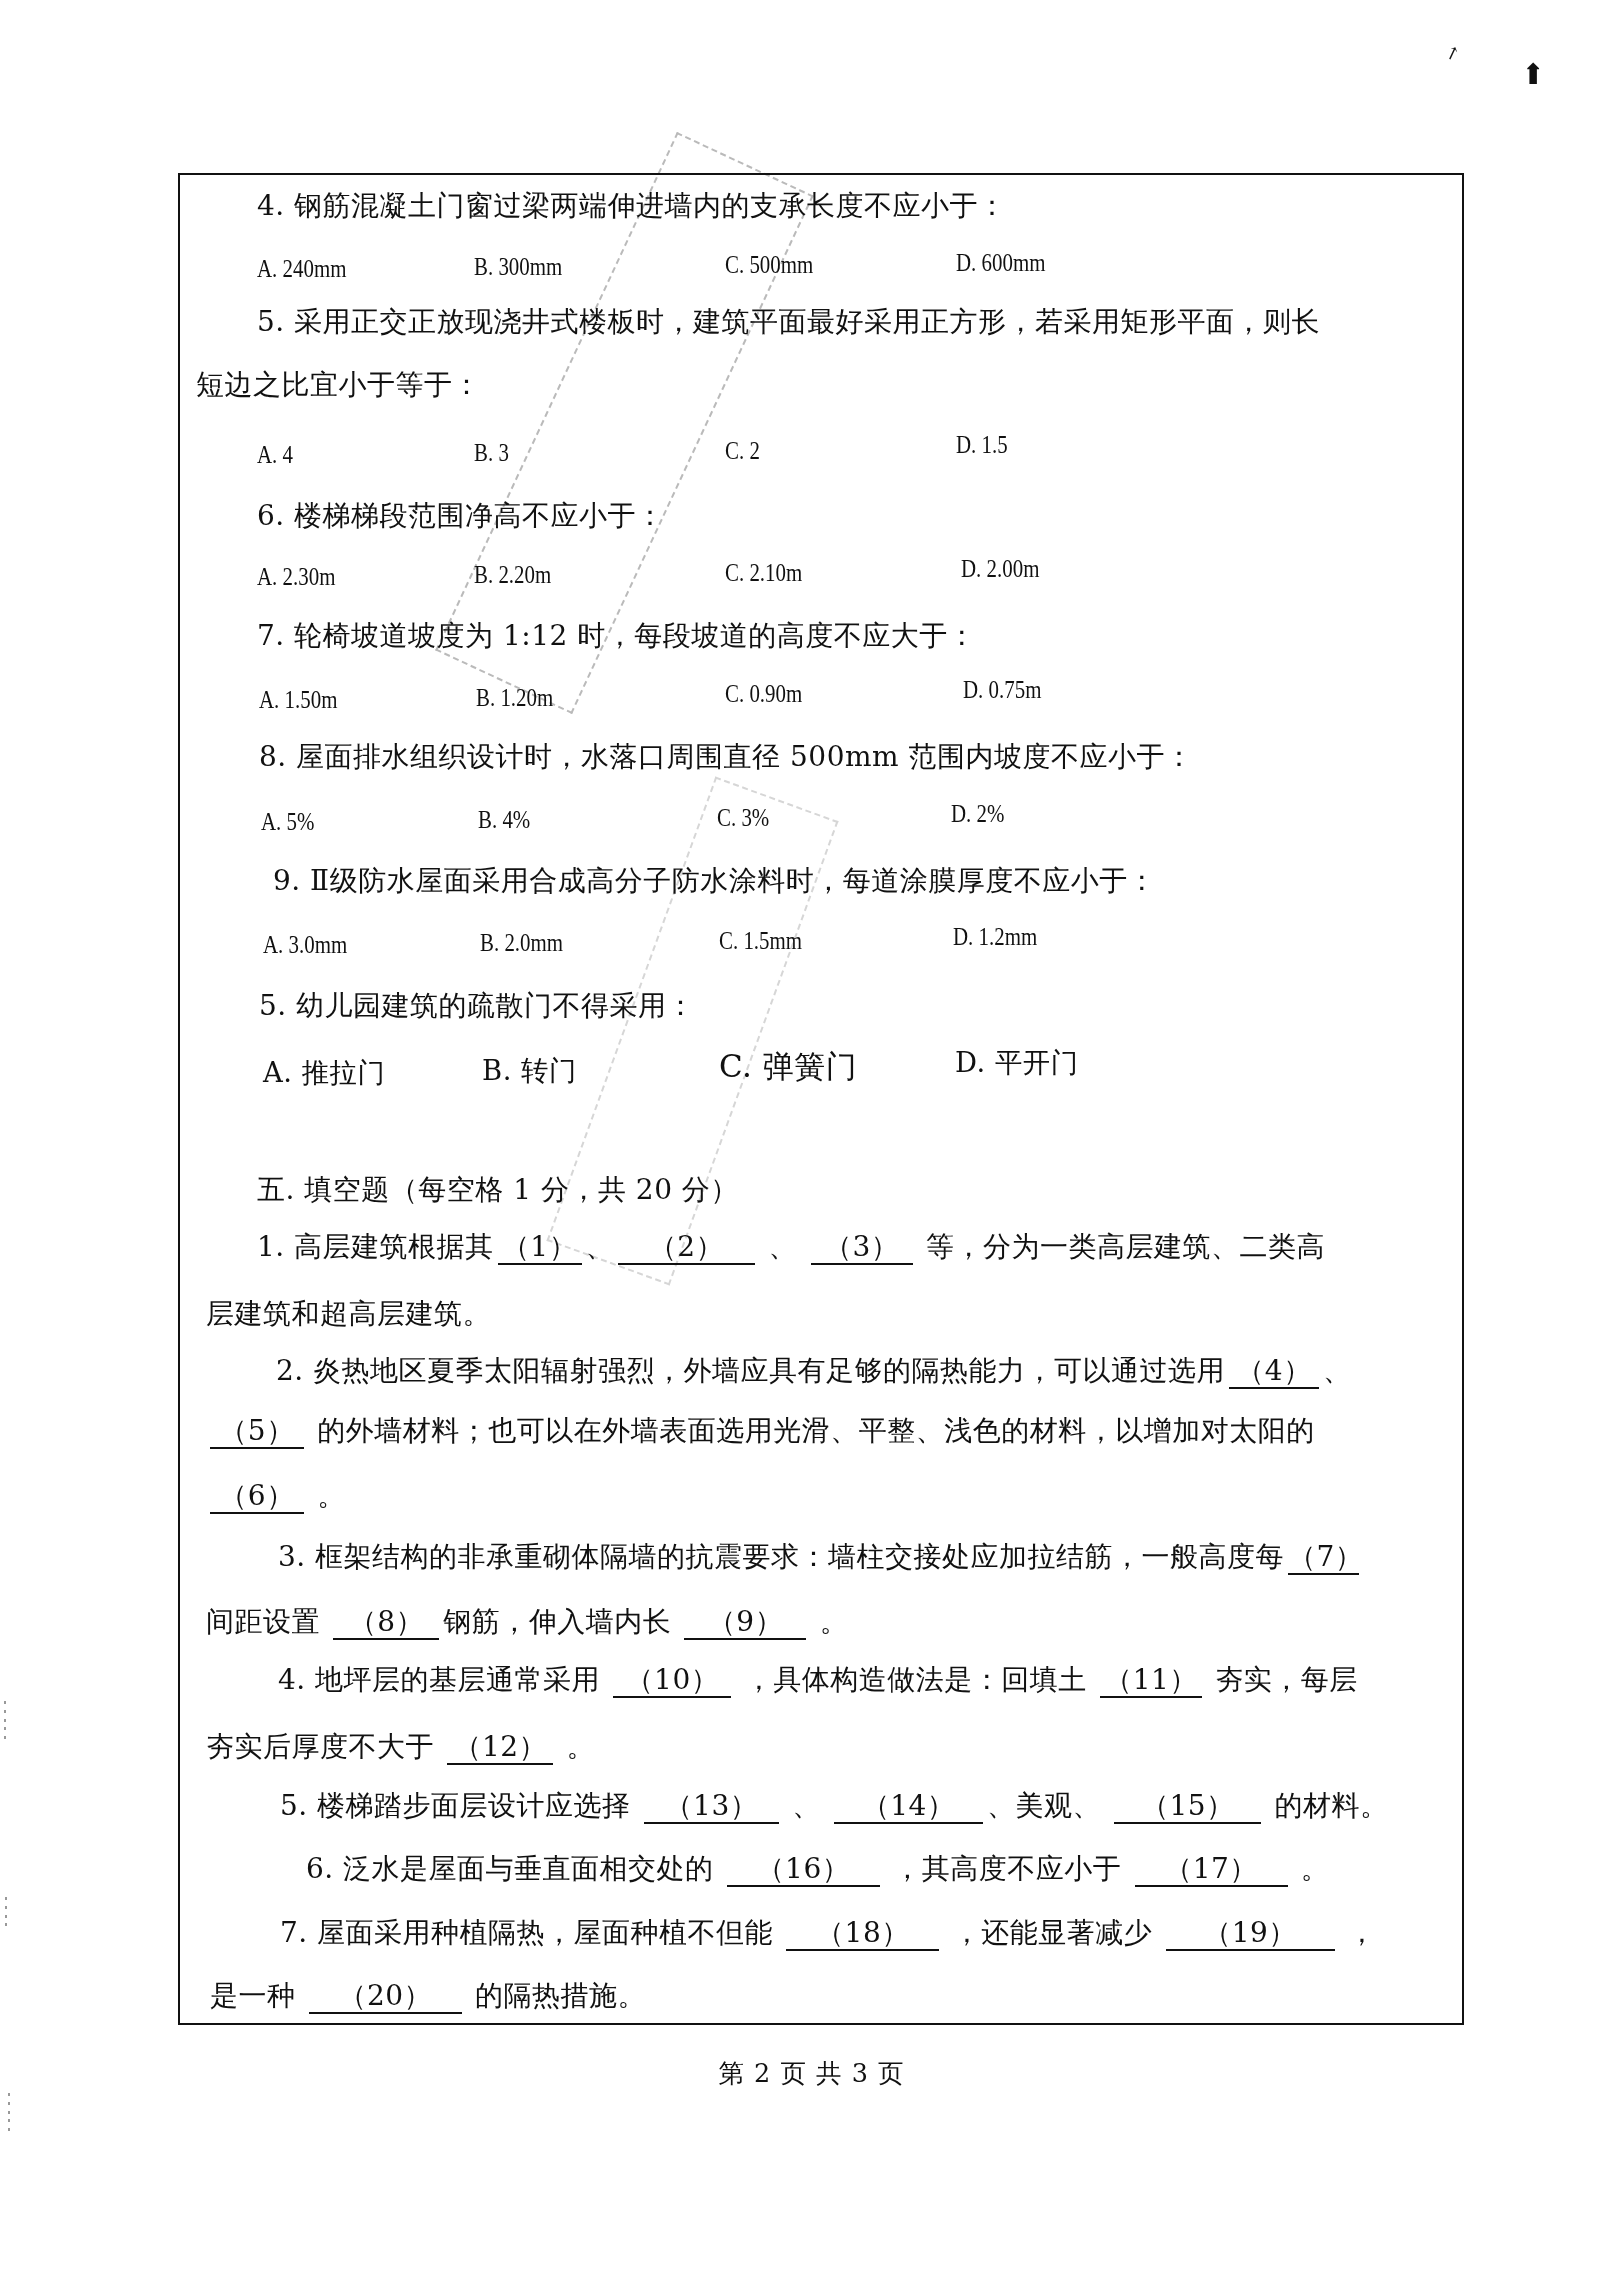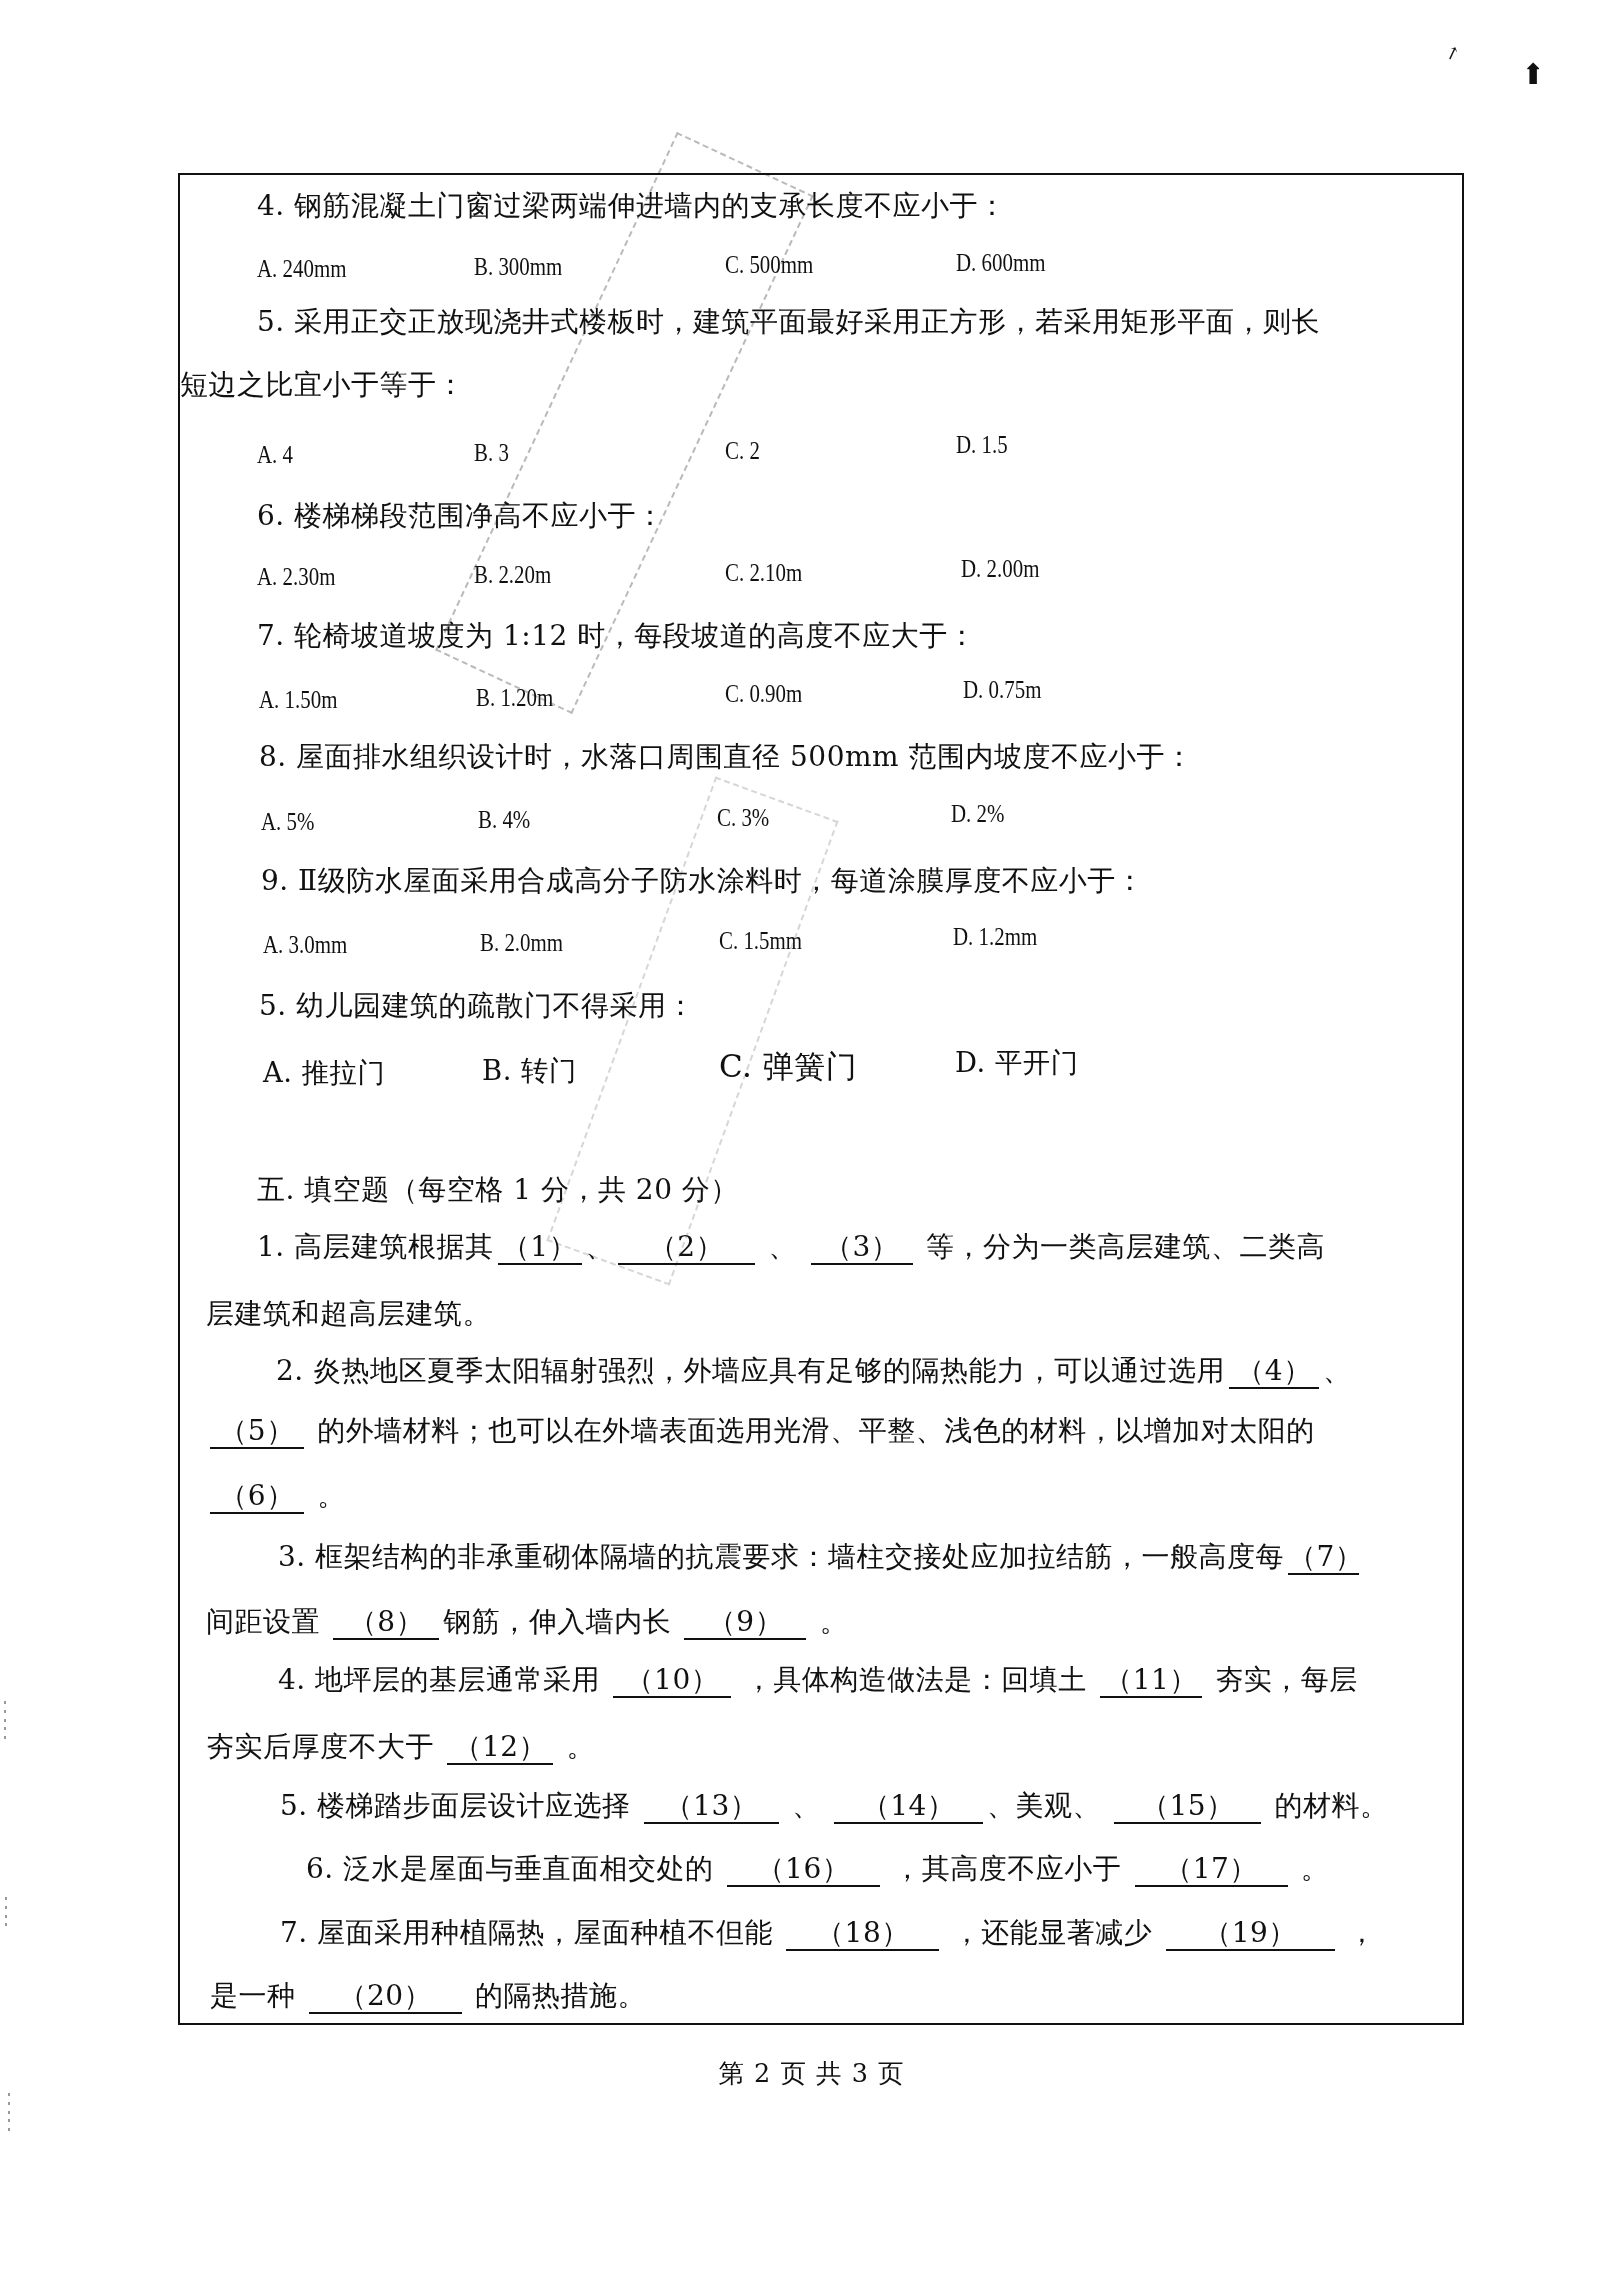--- a/index.html
+++ b/index.html
@@ -31,21 +31,21 @@
 
 <div class="page-box"></div>
 
 <div class="line" style="left:257px;top:186px;">4. 钢筋混凝土门窗过梁两端伸进墙内的支承长度不应小于：</div>
 <div class="opt" style="left:257px;top:251px;">A. 240mm</div>
 <div class="opt" style="left:474px;top:249px;">B. 300mm</div>
 <div class="opt" style="left:725px;top:247px;">C. 500mm</div>
 <div class="opt" style="left:956px;top:245px;">D. 600mm</div>
 
 <div class="line" style="left:257px;top:302px;">5. 采用正交正放现浇井式楼板时，建筑平面最好采用正方形，若采用矩形平面，则长</div>
-<div class="line" style="left:180px;top:365px;text-align:center;">短边之比宜小于等于：</div>
+<div class="line" style="left:196px;top:365px;text-align:center;">短边之比宜小于等于：</div>
 <div class="opt" style="left:257px;top:437px;">A. 4</div>
 <div class="opt" style="left:474px;top:435px;">B. 3</div>
 <div class="opt" style="left:725px;top:433px;">C. 2</div>
 <div class="opt" style="left:956px;top:427px;">D. 1.5</div>
 
 <div class="line" style="left:257px;top:496px;">6. 楼梯梯段范围净高不应小于：</div>
 <div class="opt" style="left:257px;top:559px;">A. 2.30m</div>
 <div class="opt" style="left:474px;top:557px;">B. 2.20m</div>
 <div class="opt" style="left:725px;top:555px;">C. 2.10m</div>
 <div class="opt" style="left:961px;top:551px;">D. 2.00m</div>
@@ -55,21 +55,21 @@
 <div class="opt" style="left:476px;top:680px;">B. 1.20m</div>
 <div class="opt" style="left:725px;top:676px;">C. 0.90m</div>
 <div class="opt" style="left:963px;top:672px;">D. 0.75m</div>
 
 <div class="line" style="left:259px;top:737px;">8. 屋面排水组织设计时，水落口周围直径 500mm 范围内坡度不应小于：</div>
 <div class="opt" style="left:261px;top:804px;">A. 5%</div>
 <div class="opt" style="left:478px;top:802px;">B. 4%</div>
 <div class="opt" style="left:717px;top:800px;">C. 3%</div>
 <div class="opt" style="left:951px;top:796px;">D. 2%</div>
 
-<div class="line" style="left:261px;top:861px;text-align:center;">9. Ⅱ级防水屋面采用合成高分子防水涂料时，每道涂膜厚度不应小于：</div>
+<div class="line" style="left:273px;top:861px;text-align:center;">9. Ⅱ级防水屋面采用合成高分子防水涂料时，每道涂膜厚度不应小于：</div>
 <div class="opt" style="left:263px;top:927px;">A. 3.0mm</div>
 <div class="opt" style="left:480px;top:925px;">B. 2.0mm</div>
 <div class="opt" style="left:719px;top:923px;">C. 1.5mm</div>
 <div class="opt" style="left:953px;top:919px;">D. 1.2mm</div>
 
 <div class="line" style="left:259px;top:986px;">5. 幼儿园建筑的疏散门不得采用：</div>
 <div class="line" style="left:263px;top:1053px;font-size:27.4px;">A. 推拉门</div>
 <div class="line" style="left:482px;top:1051px;font-size:27.4px;">B. 转门</div>
 <div class="line" style="left:719px;top:1047px;font-size:31px;">C. 弹簧门</div>
 <div class="line" style="left:955px;top:1043px;font-size:27.4px;">D. 平开门</div>

